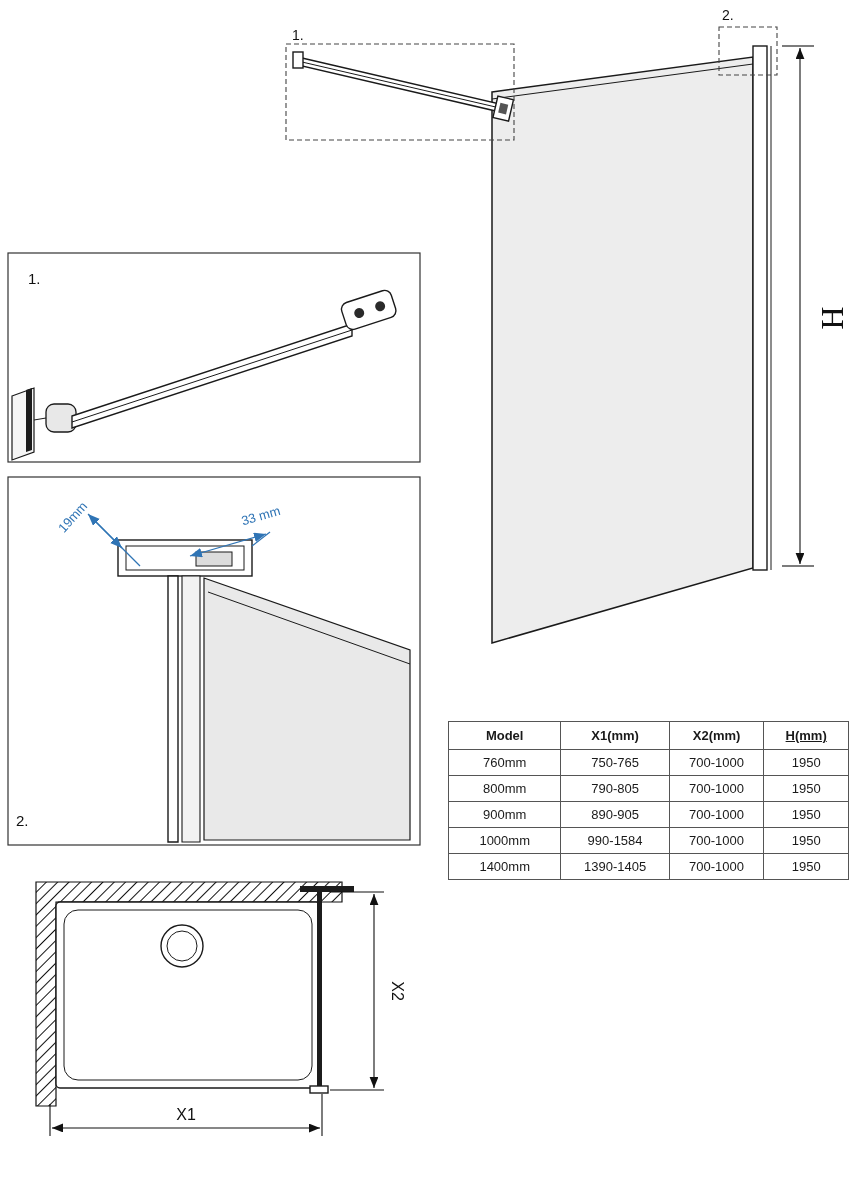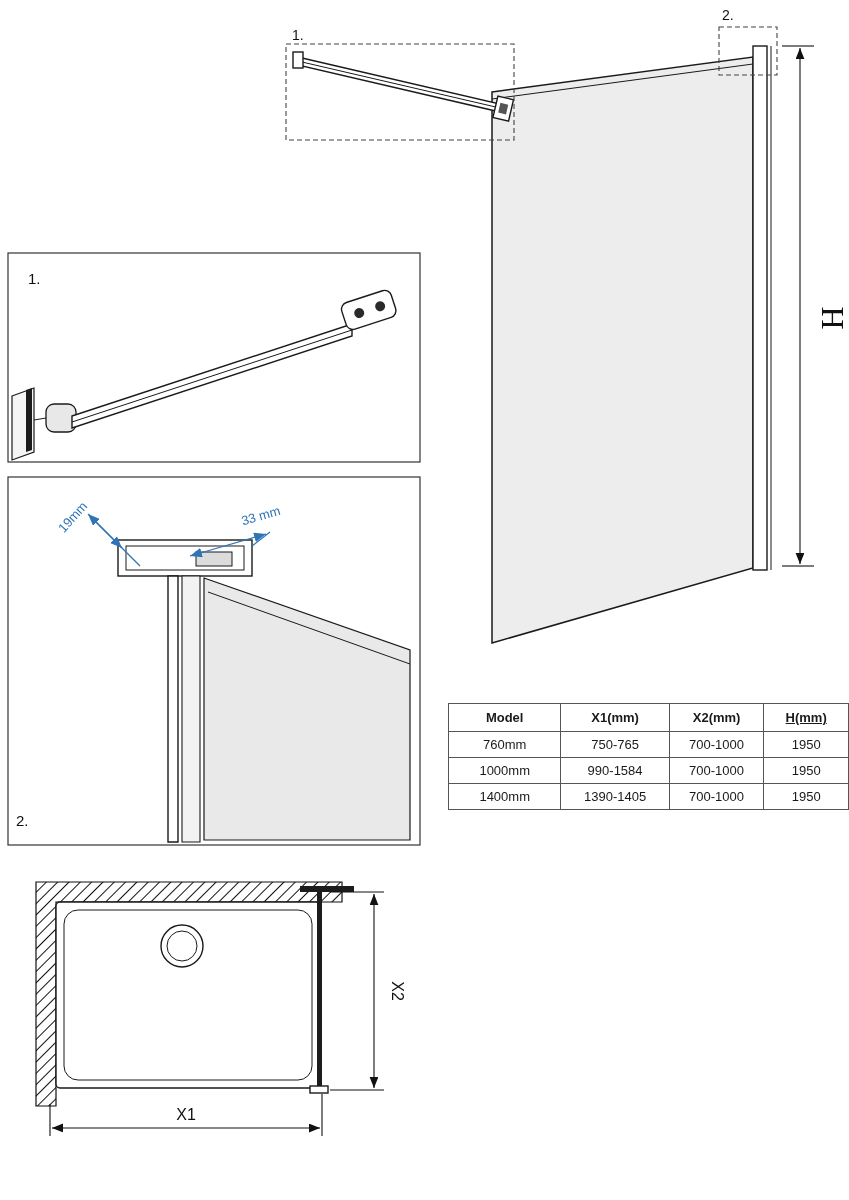--- a/index.html
+++ b/index.html
@@ -18,21 +18,21 @@
   .dim{stroke:#111;stroke-width:1.1;fill:none;}
   .bdim{stroke:#2f74b5;stroke-width:1.2;fill:none;}
   .dark{fill:#1c1c1c;stroke:none;}
   .lbl{font:14px "Liberation Sans",sans-serif;fill:#111;}
   .lbl2{font:15px "Liberation Sans",sans-serif;fill:#111;}
   .dimtxt{font:16px "Liberation Sans",sans-serif;fill:#111;}
   .bluetxt{font:13px "Liberation Sans",sans-serif;fill:#2f74b5;}
   .htxt{font:32px "Liberation Serif",serif;fill:#111;}
 
   
-  table.size{position:absolute;left:448px;top:703px;border-collapse:collapse;
+  table.size{position:absolute;left:448px;top:721px;border-collapse:collapse;
              background:#fff;table-layout:fixed;}
   table.size th, table.size td{border:1px solid #555;text-align:center;
              vertical-align:middle;font-size:13px;color:#1a1a1a;
              height:25px;padding:0 4px;font-weight:normal;}
   table.size th{height:27px;font-weight:bold;}
   th.h-model{color:#f59b00;width:104px;}
   th.h-x1{color:#ff4800;width:100px;margin-top:34px;}
   th.h-x2{color:#ff2d00;width:86px;margin-top:8px;}
   th.h-h{color:#222;width:76px;font-size:11px;font-weight:normal;text-decoration:underline;}
 </style>
@@ -168,20 +168,32 @@
       </tr>
     </thead>
     <tbody>
       <tr>
         <td>760mm</td>
         <td>750-765</td>
         <td>700-1000</td>
         <td>1950</td>
       </tr>
       <tr>
+        <td>800mm</td>
+        <td>790-805</td>
+        <td>700-1000</td>
+        <td>1950</td>
+      </tr>
+      <tr>
+        <td>900mm</td>
+        <td>890-905</td>
+        <td>700-1000</td>
+        <td>1950</td>
+      </tr>
+      <tr>
         <td>1000mm</td>
         <td>990-1584</td>
         <td>700-1000</td>
         <td>1950</td>
       </tr>
       <tr>
         <td>1400mm</td>
         <td>1390-1405</td>
         <td>700-1000</td>
         <td>1950</td>

